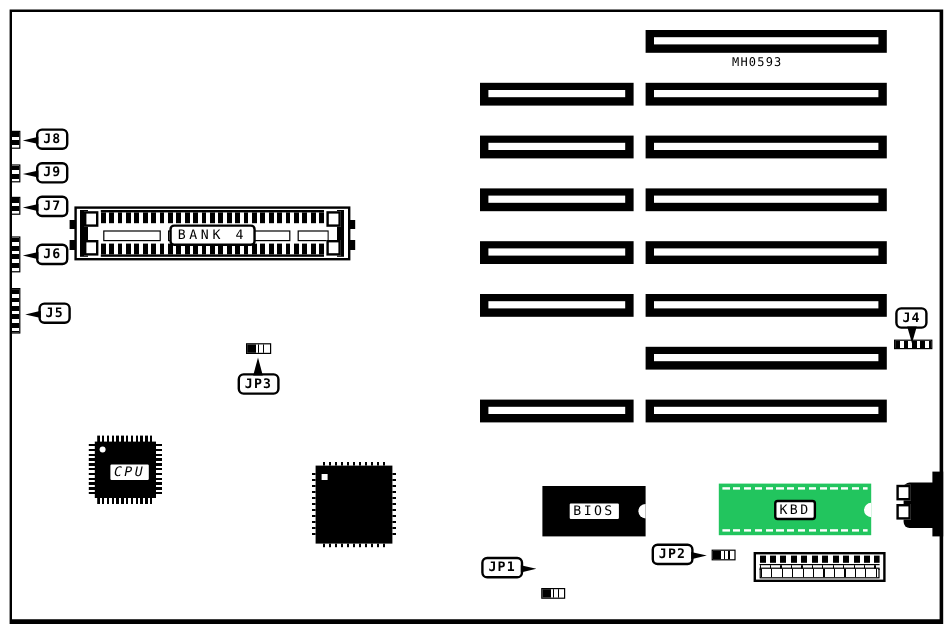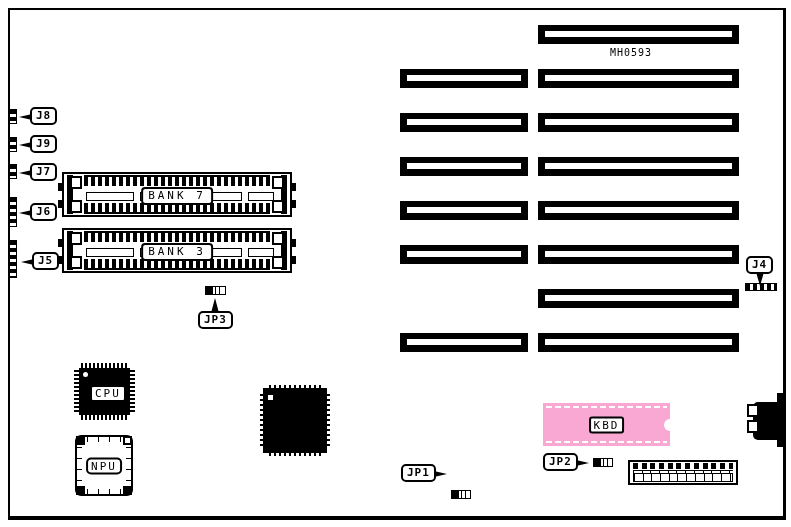--- a/index.html
+++ b/index.html
@@ -61,21 +61,21 @@
   .jv { position:absolute; left:9px; width:8px; border:1px solid #000;
         background:repeating-linear-gradient(180deg,#000 0 4px,#fff 4px 7px); }
   .jh { position:absolute; height:8px; border:1px solid #000;
         background:repeating-linear-gradient(90deg,#000 0 4px,#fff 4px 7px); }
   .jh3 { position:absolute; height:9px; border:1px solid #000;
         background:linear-gradient(90deg,#000 0 7px,#fff 7px 9px,#000 9px 10px,#fff 10px 13px,#000 13px 14px,#fff 14px 100%); }
 
   
   .chip-label { position:absolute; z-index:2; background:#fff; border:2px solid #000; border-radius:3px;
         font-size:11px; letter-spacing:2px; line-height:13px; padding:0 3px; white-space:nowrap; }
-  .cpu { position:absolute; left:74px; top:363px; width:61px; height:57px; }
+  .cpu { position:absolute; left:74px; top:363px; width:61px; height:57px;font-style:italic; }
   .cpu .body { position:absolute; inset:5px; background:#000; }
   .pf { position:absolute; }
   .pf-t,.pf-b { left:7px; right:7px; height:6px; background:repeating-linear-gradient(90deg,#000 0 2px,transparent 2px 4px); }
   .pf-l,.pf-r { top:7px; bottom:7px; width:6px; background:repeating-linear-gradient(180deg,#000 0 2px,transparent 2px 4px); }
   .pf-t{top:0} .pf-b{bottom:0} .pf-l{left:0} .pf-r{right:0}
   .dot-w { position:absolute; left:9px; top:9px; width:5px; height:5px; background:#fff; border-radius:50%; z-index:2; }
   .cpu .chip-label { left:16px; top:22px; }
 
   .npu { position:absolute; left:75px; top:435px; width:58px; height:61px;
          border:2px solid #000; border-radius:6px; background:#fff; }
@@ -93,21 +93,21 @@
   .qfp { position:absolute; left:263px; top:388px; width:64px; height:65px; background:#000; }
   .qfp .fr-t,.qfp .fr-b { position:absolute; left:6px; right:6px; height:3px;
          background:repeating-linear-gradient(90deg,#000 0 2px,transparent 2px 5px); }
   .qfp .fr-t{top:-3px} .qfp .fr-b{bottom:-3px}
   .qfp .fr-l,.qfp .fr-r { position:absolute; top:6px; bottom:6px; width:3px;
          background:repeating-linear-gradient(180deg,#000 0 2px,transparent 2px 5px); }
   .qfp .fr-l{left:-3px} .qfp .fr-r{right:-3px}
   .qfp .dot-w { left:5px; top:7px; border-radius:0; }
 
   .bios { position:absolute; left:452px; top:405px; width:86px; height:42px; background:#000; }
-  .kbd  { position:absolute; left:543px; top:403px; width:127px; height:43px; background:#f9a8d4; }
+  .kbd  { position:absolute; left:599px; top:403px; width:127px; height:43px; background:#22c55e; }
   .chip-notch { position:absolute; right:0; top:50%; margin-top:-6px; width:6px; height:12px;
          background:#fff; border-radius:6px 0 0 6px; }
   .dash { position:absolute; left:3px; right:3px; height:2px;
          background:repeating-linear-gradient(90deg,#fff 0 6px,transparent 6px 9px); }
   .dash-t{top:3px} .dash-b{bottom:3px}
   .bios .chip-label,.kbd .chip-label { left:50%; top:50%; transform:translate(-50%,-50%); }
 
   
   .din-a { position:absolute; left:777px; top:393px; width:9px; height:54px; background:#000; }
   .din-b { position:absolute; left:753px; top:402px; width:26px; height:38px; background:#000; border-radius:5px 0 0 5px; }
@@ -134,34 +134,21 @@
     <div class="tabs tabs-l"></div>
     <div class="tabs tabs-r"></div>
     <div class="pins pins-t"></div>
     <div class="pins pins-b"></div>
     <div class="bar bar1"></div>
     <div class="bar bar2"></div>
     <div class="bar bar3"></div>
     <div class="bar bar4"></div>
     <div class="clip clip-l"></div>
     <div class="clip clip-r"></div>
-    <div class="bank-label">BANK 7</div>
-  </div>
-  <div class="bank bank-top228">
-    <div class="tabs tabs-l"></div>
-    <div class="tabs tabs-r"></div>
-    <div class="pins pins-t"></div>
-    <div class="pins pins-b"></div>
-    <div class="bar bar1"></div>
-    <div class="bar bar2"></div>
-    <div class="bar bar3"></div>
-    <div class="bar bar4"></div>
-    <div class="clip clip-l"></div>
-    <div class="clip clip-r"></div>
-    <div class="bank-label">BANK 3</div>
+    <div class="bank-label">BANK 4</div>
   </div>
 
   <div class="slot slot-r" style="top:25px"></div>
   <div class="slot slot-r" style="top:69px"></div>
   <div class="slot slot-r" style="top:113px"></div>
   <div class="slot slot-r" style="top:157px"></div>
   <div class="slot slot-r" style="top:201px"></div>
   <div class="slot slot-r" style="top:245px"></div>
   <div class="slot slot-r" style="top:289px"></div>
   <div class="slot slot-r" style="top:333px"></div>
@@ -198,40 +185,33 @@
   <div class="cpu">
     <div class="pf pf-t"></div>
     <div class="pf pf-b"></div>
     <div class="pf pf-l"></div>
     <div class="pf pf-r"></div>
     <div class="body"></div>
     <div class="dot-w"></div>
     <div class="chip-label">CPU</div>
   </div>
 
-  <div class="npu">
-    <div class="tick-t"></div>
-    <div class="tick-b"></div>
-    <div class="tick-l"></div>
-    <div class="tick-r"></div>
-    <div class="corner c-tl"></div>
-    <div class="corner c-tr"></div>
-    <div class="corner c-bl"></div>
-    <div class="corner c-br"></div>
-    <div class="chip-label">NPU</div>
-  </div>
 
   <div class="qfp">
     <div class="fr-t"></div>
     <div class="fr-b"></div>
     <div class="fr-l"></div>
     <div class="fr-r"></div>
     <div class="dot-w"></div>
   </div>
 
+  <div class="bios">
+    <div class="chip-notch"></div>
+    <div class="chip-label">BIOS</div>
+  </div>
 
   <div class="kbd">
     <div class="dash dash-t"></div>
     <div class="dash dash-b"></div>
     <div class="chip-notch"></div>
     <div class="chip-label">KBD</div>
   </div>
 
   <div class="din-a"></div>
   <div class="din-b"></div>

